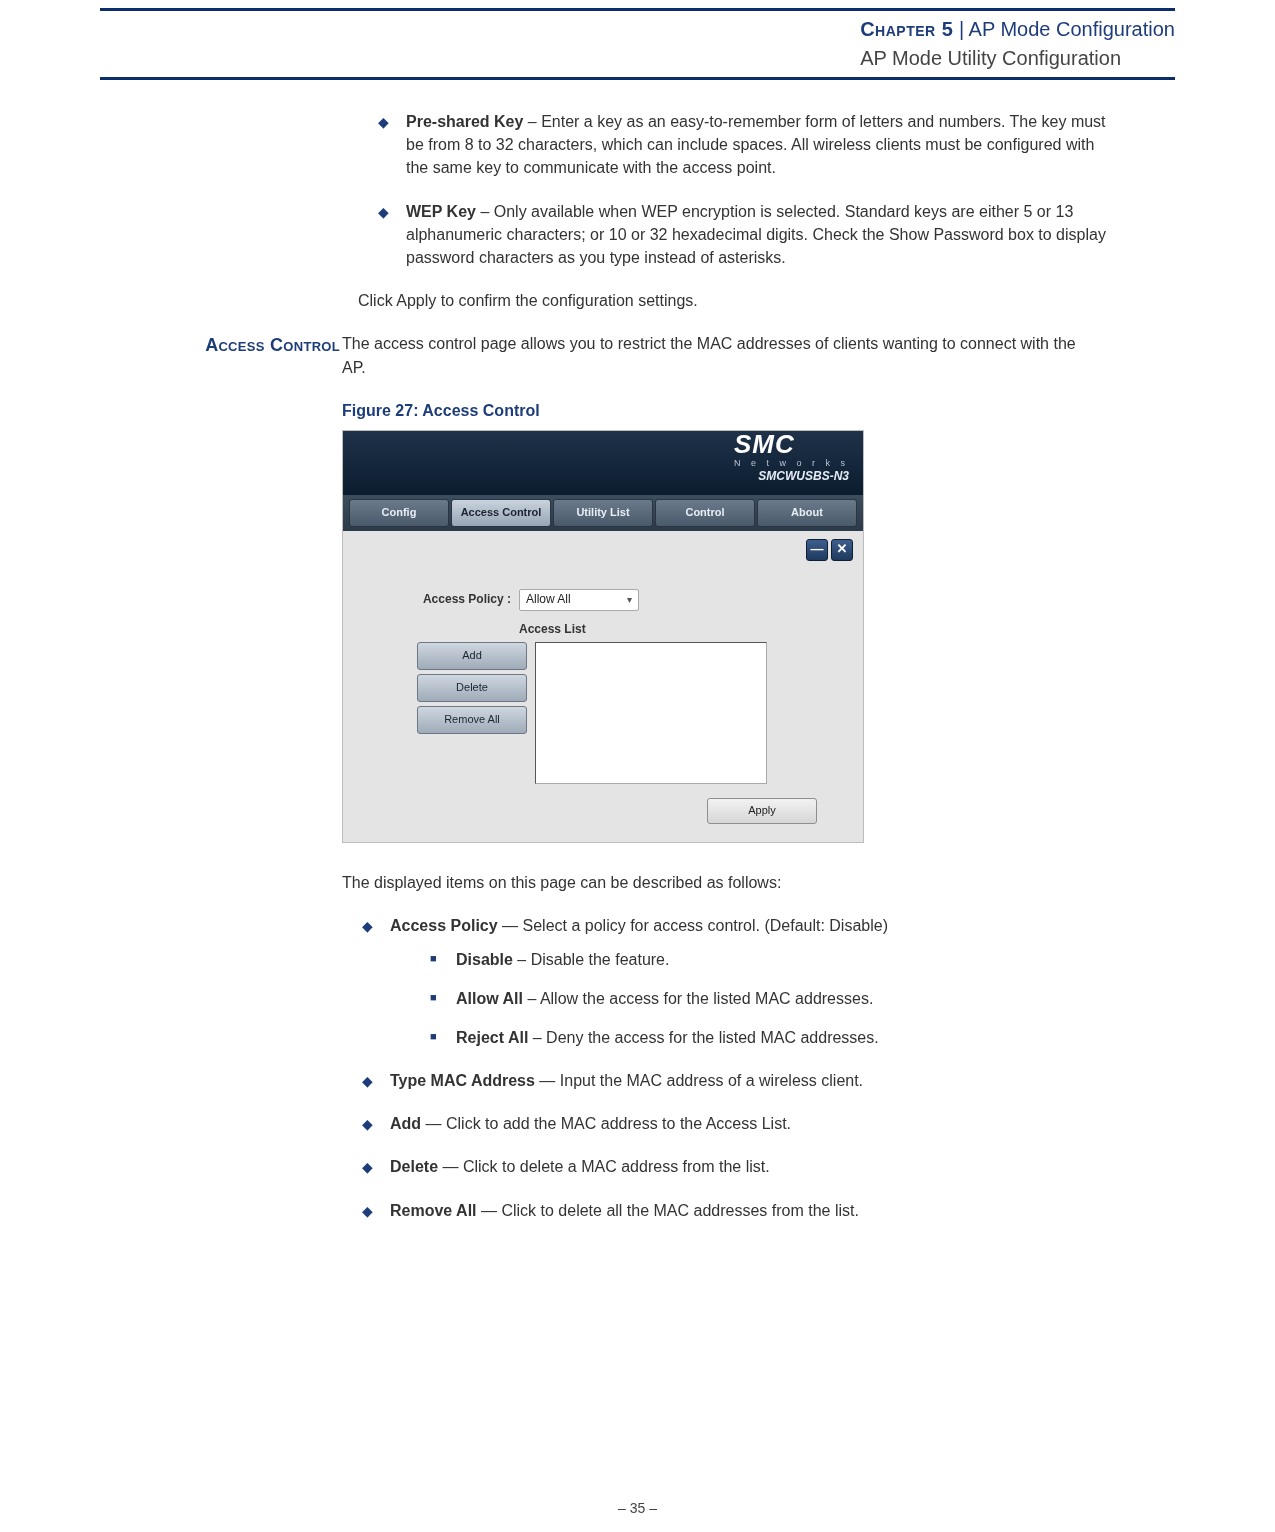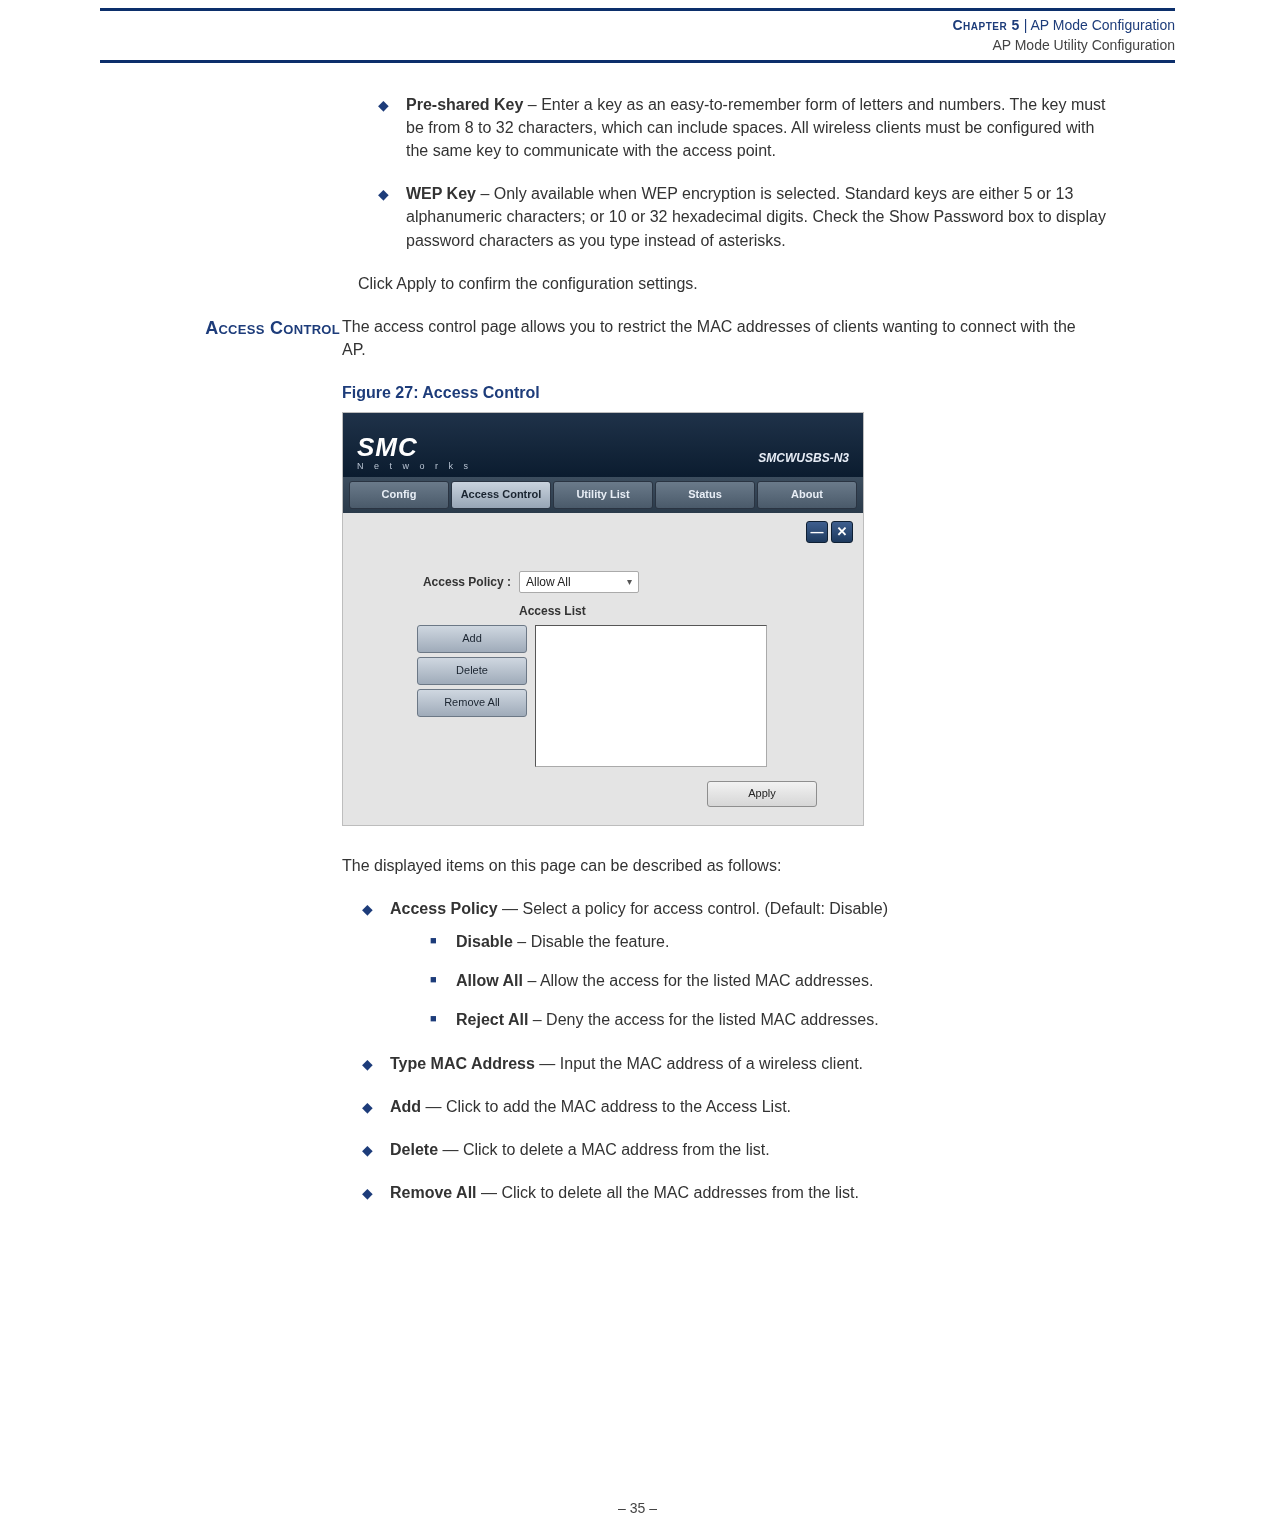--- a/index.html
+++ b/index.html
@@ -18,21 +18,21 @@
     padding: 0 0 40px 0;
     box-sizing: border-box;
     position: relative;
   }
   .top-rule-1 { height: 3px; background: #0c2f6b; margin: 8px 100px 0 100px; }
   .header {
     display: flex;
     justify-content: flex-end;
     padding: 4px 100px 2px 100px;
   }
-  .header-right { text-align: right; font-size: 14px; }
+  .header-right { font-size: 20px; }
   .hdr-line1 { color: #1d3c7a; }
   .hdr-line1 .chap { font-weight: bold; font-variant: small-caps; letter-spacing: .5px; }
   .hdr-line1 .sep { color: #1d3c7a; }
   .hdr-line2 { color: #444; }
   .top-rule-2 { height: 3px; background: #0c2f6b; margin: 2px 100px 30px 100px; }
 
   .content {
     padding: 0 100px;
   }
   .two-col {
@@ -110,20 +110,21 @@
     margin-bottom: 28px;
   }
   .ss-header {
     background: linear-gradient(#1f3249, #0b1c2f);
     color: #fff;
     height: 58px;
     display: flex;
     align-items: flex-end;
     justify-content: space-between;
     padding: 0 14px 6px 14px;
+    flex-direction: column;
   }
   .smc-brand { display: flex; flex-direction: column; line-height: 1; }
   .smc-brand .big { font-size: 26px; font-weight: bold; font-style: italic; letter-spacing: 1px; }
   .smc-brand .small { font-size: 9px; letter-spacing: 4px; margin-top: 2px; color: #b9c4d3; }
   .ss-model { font-size: 12px; font-style: italic; font-weight: bold; color: #e6ecf5; padding-bottom: 4px; }
   .ss-tabs {
     display: flex;
     gap: 2px;
     background: linear-gradient(#3c4d5e, #2a3a4a);
     padding: 4px 6px;
@@ -283,21 +284,21 @@
             <div class="smc-brand">
               <span class="big">SMC</span>
               <span class="small">N e t w o r k s</span>
             </div>
             <div class="ss-model">SMCWUSBS-N3</div>
           </div>
           <div class="ss-tabs">
             <div class="ss-tab">Config</div>
             <div class="ss-tab active">Access Control</div>
             <div class="ss-tab">Utility List</div>
-            <div class="ss-tab">Status</div>
+            <div class="ss-tab">Control</div>
             <div class="ss-tab">About</div>
           </div>
           <div class="ss-winctl">
             <div class="ss-winbtn">—</div>
             <div class="ss-winbtn">✕</div>
           </div>
           <div class="ss-body">
             <div class="ss-row">
               <div class="ss-label">Access Policy :</div>
               <div class="ss-select">

